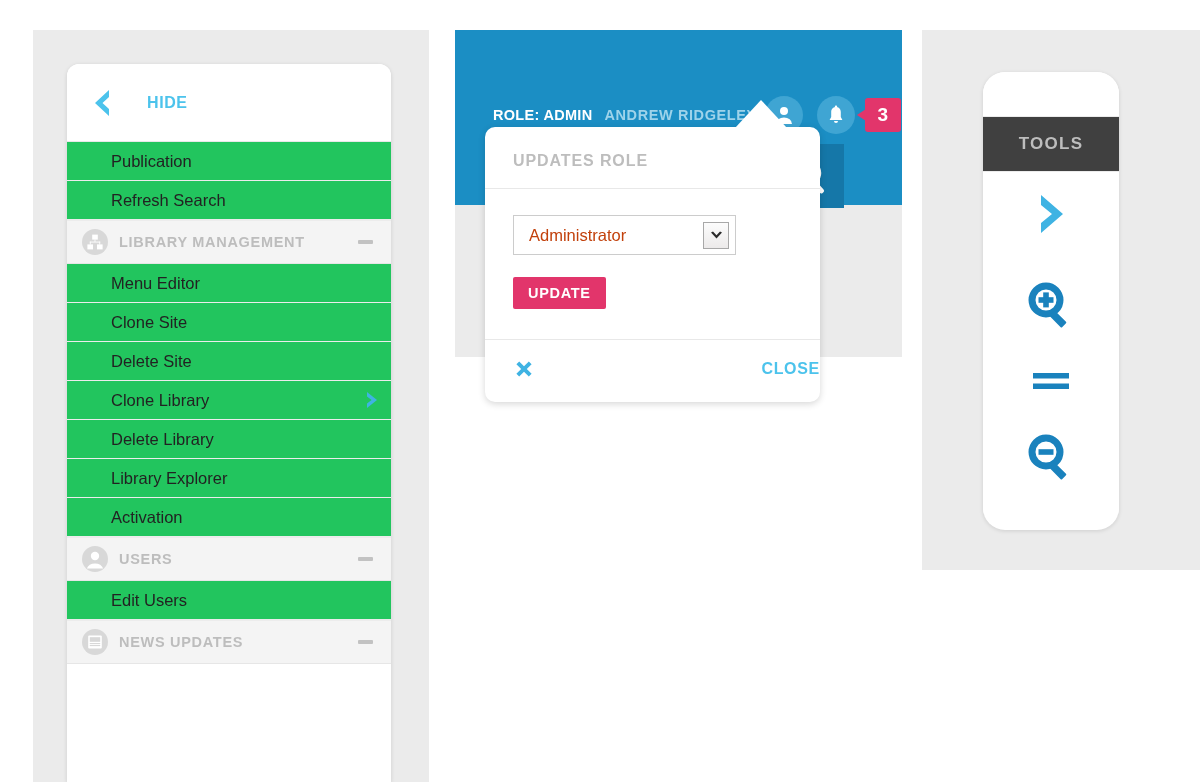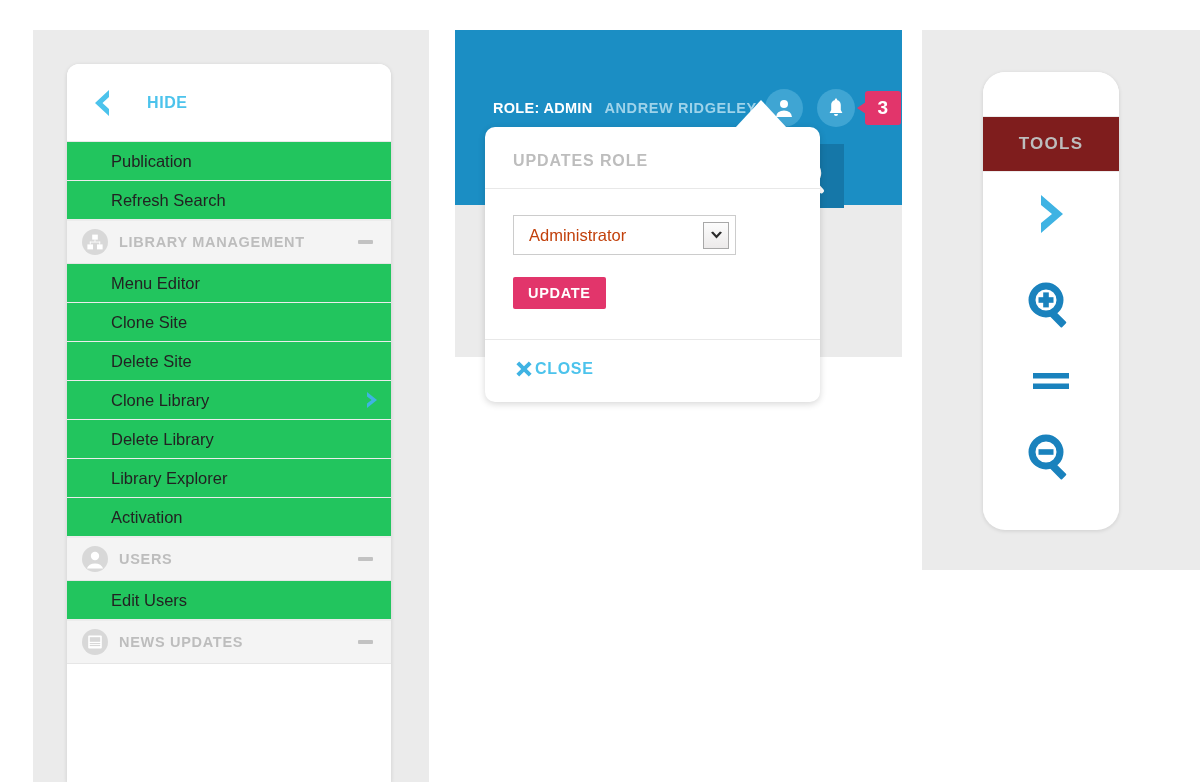--- a/index.html
+++ b/index.html
@@ -117,21 +117,21 @@
   }
   #content-bg {
     position: absolute;
     left: 0; top: 175px;
     width: 447px; height: 152px;
     background: #ebebeb;
   }
 
   .header-bar-inner {
     position: absolute;
-    left: 0; top: 52px;
+    left: 0; top: 59px;
     height: 52px;
     display: flex;
     align-items: center;
     padding-left: 38px;
     gap: 0;
   }
   .role-text {
     color: #ffffff;
     font-size: 14.5px;
     font-weight: bold;
@@ -243,20 +243,21 @@
     padding: 8px 15px;
     border: none;
     border-radius: 2px;
     font-family: "Liberation Sans", sans-serif;
   }
 
   #popup-footer {
     display: flex;
     align-items: center;
     padding: 18px 0 22px 28px;
+    justify-content: space-between;
   }
   #close-label {
     color: #4cc3ec;
     font-size: 16px;
     font-weight: bold;
     letter-spacing: 0.7px;
   }
 
   
   #tools-panel-bg {
@@ -270,21 +271,21 @@
     left: 983px; top: 72px;
     width: 136px; height: 458px;
     background: #ffffff;
     border-radius: 22px;
     box-shadow: 0 1px 4px rgba(0,0,0,0.12);
     overflow: hidden;
   }
   .tools-cap { height: 44px; background: #fff; }
   .tools-head {
     height: 56px;
-    background: #7f1d1d;
+    background: #404040;
     border-top: 1px solid #ececec;
     border-bottom: 1px solid #ececec;
     display: flex;
     align-items: center;
     justify-content: center;
     color: #bdbdbd;
     font-size: 17px;
     font-weight: bold;
     letter-spacing: 1.3px;
   }

